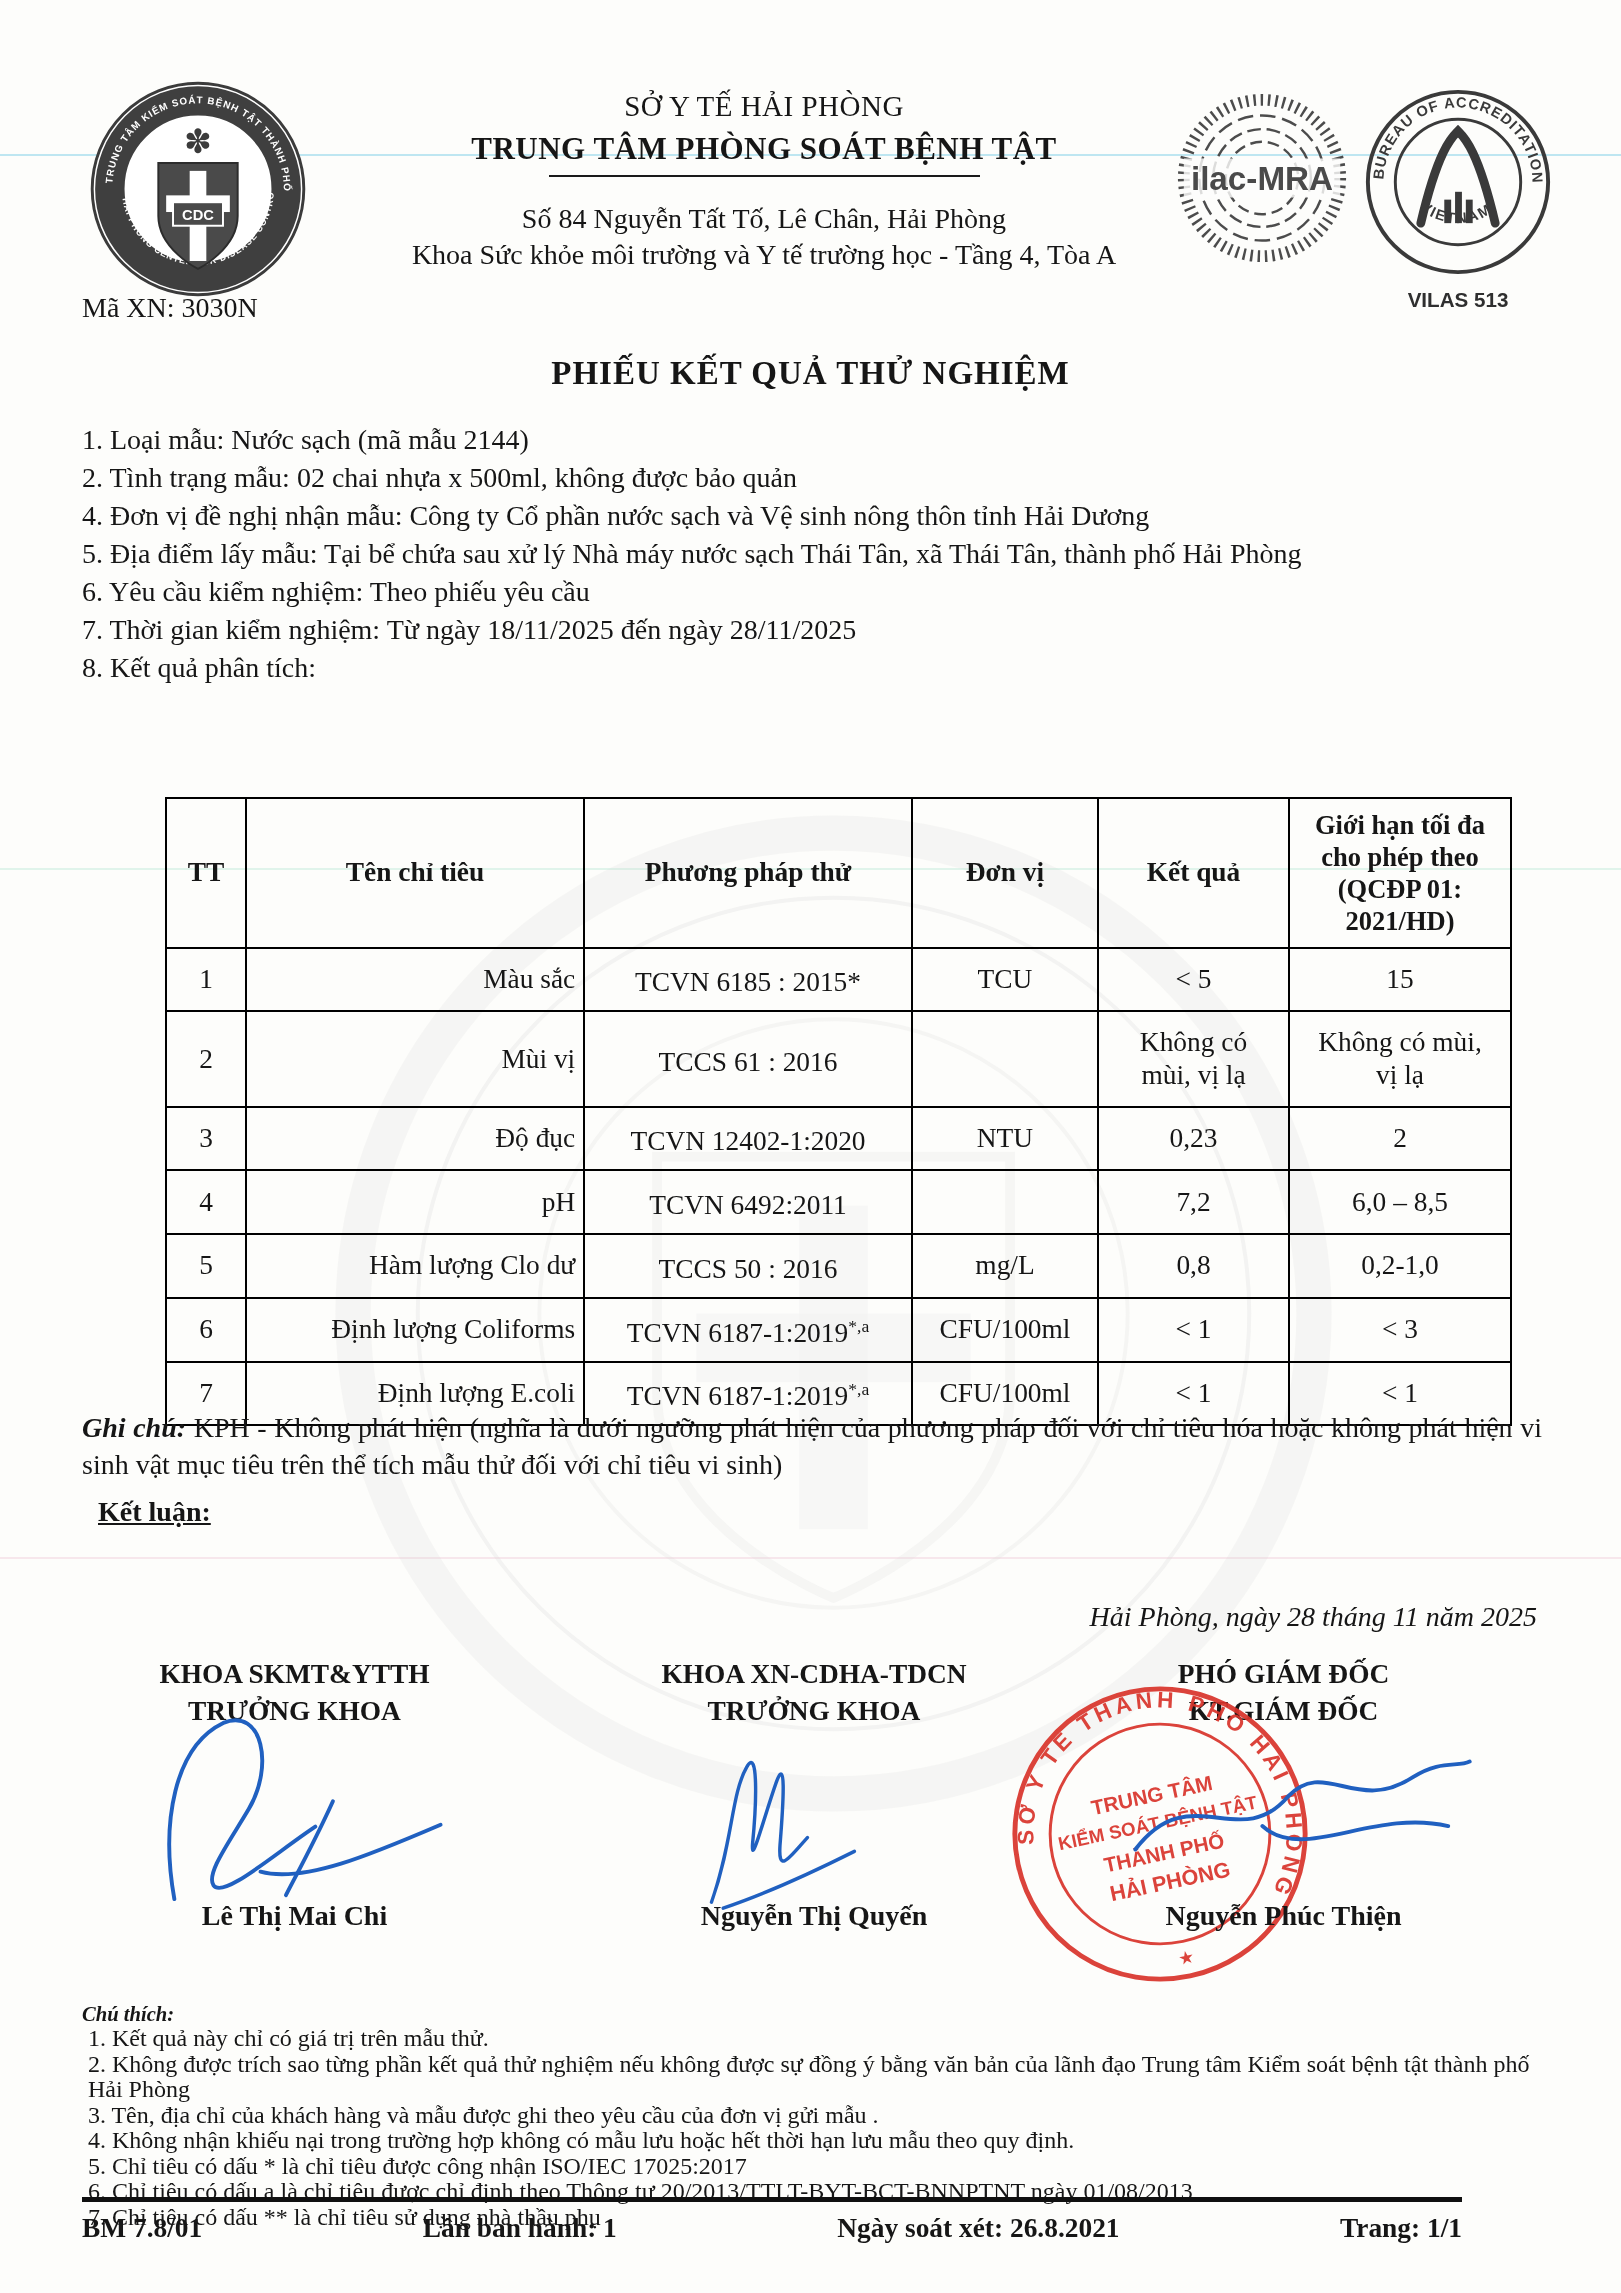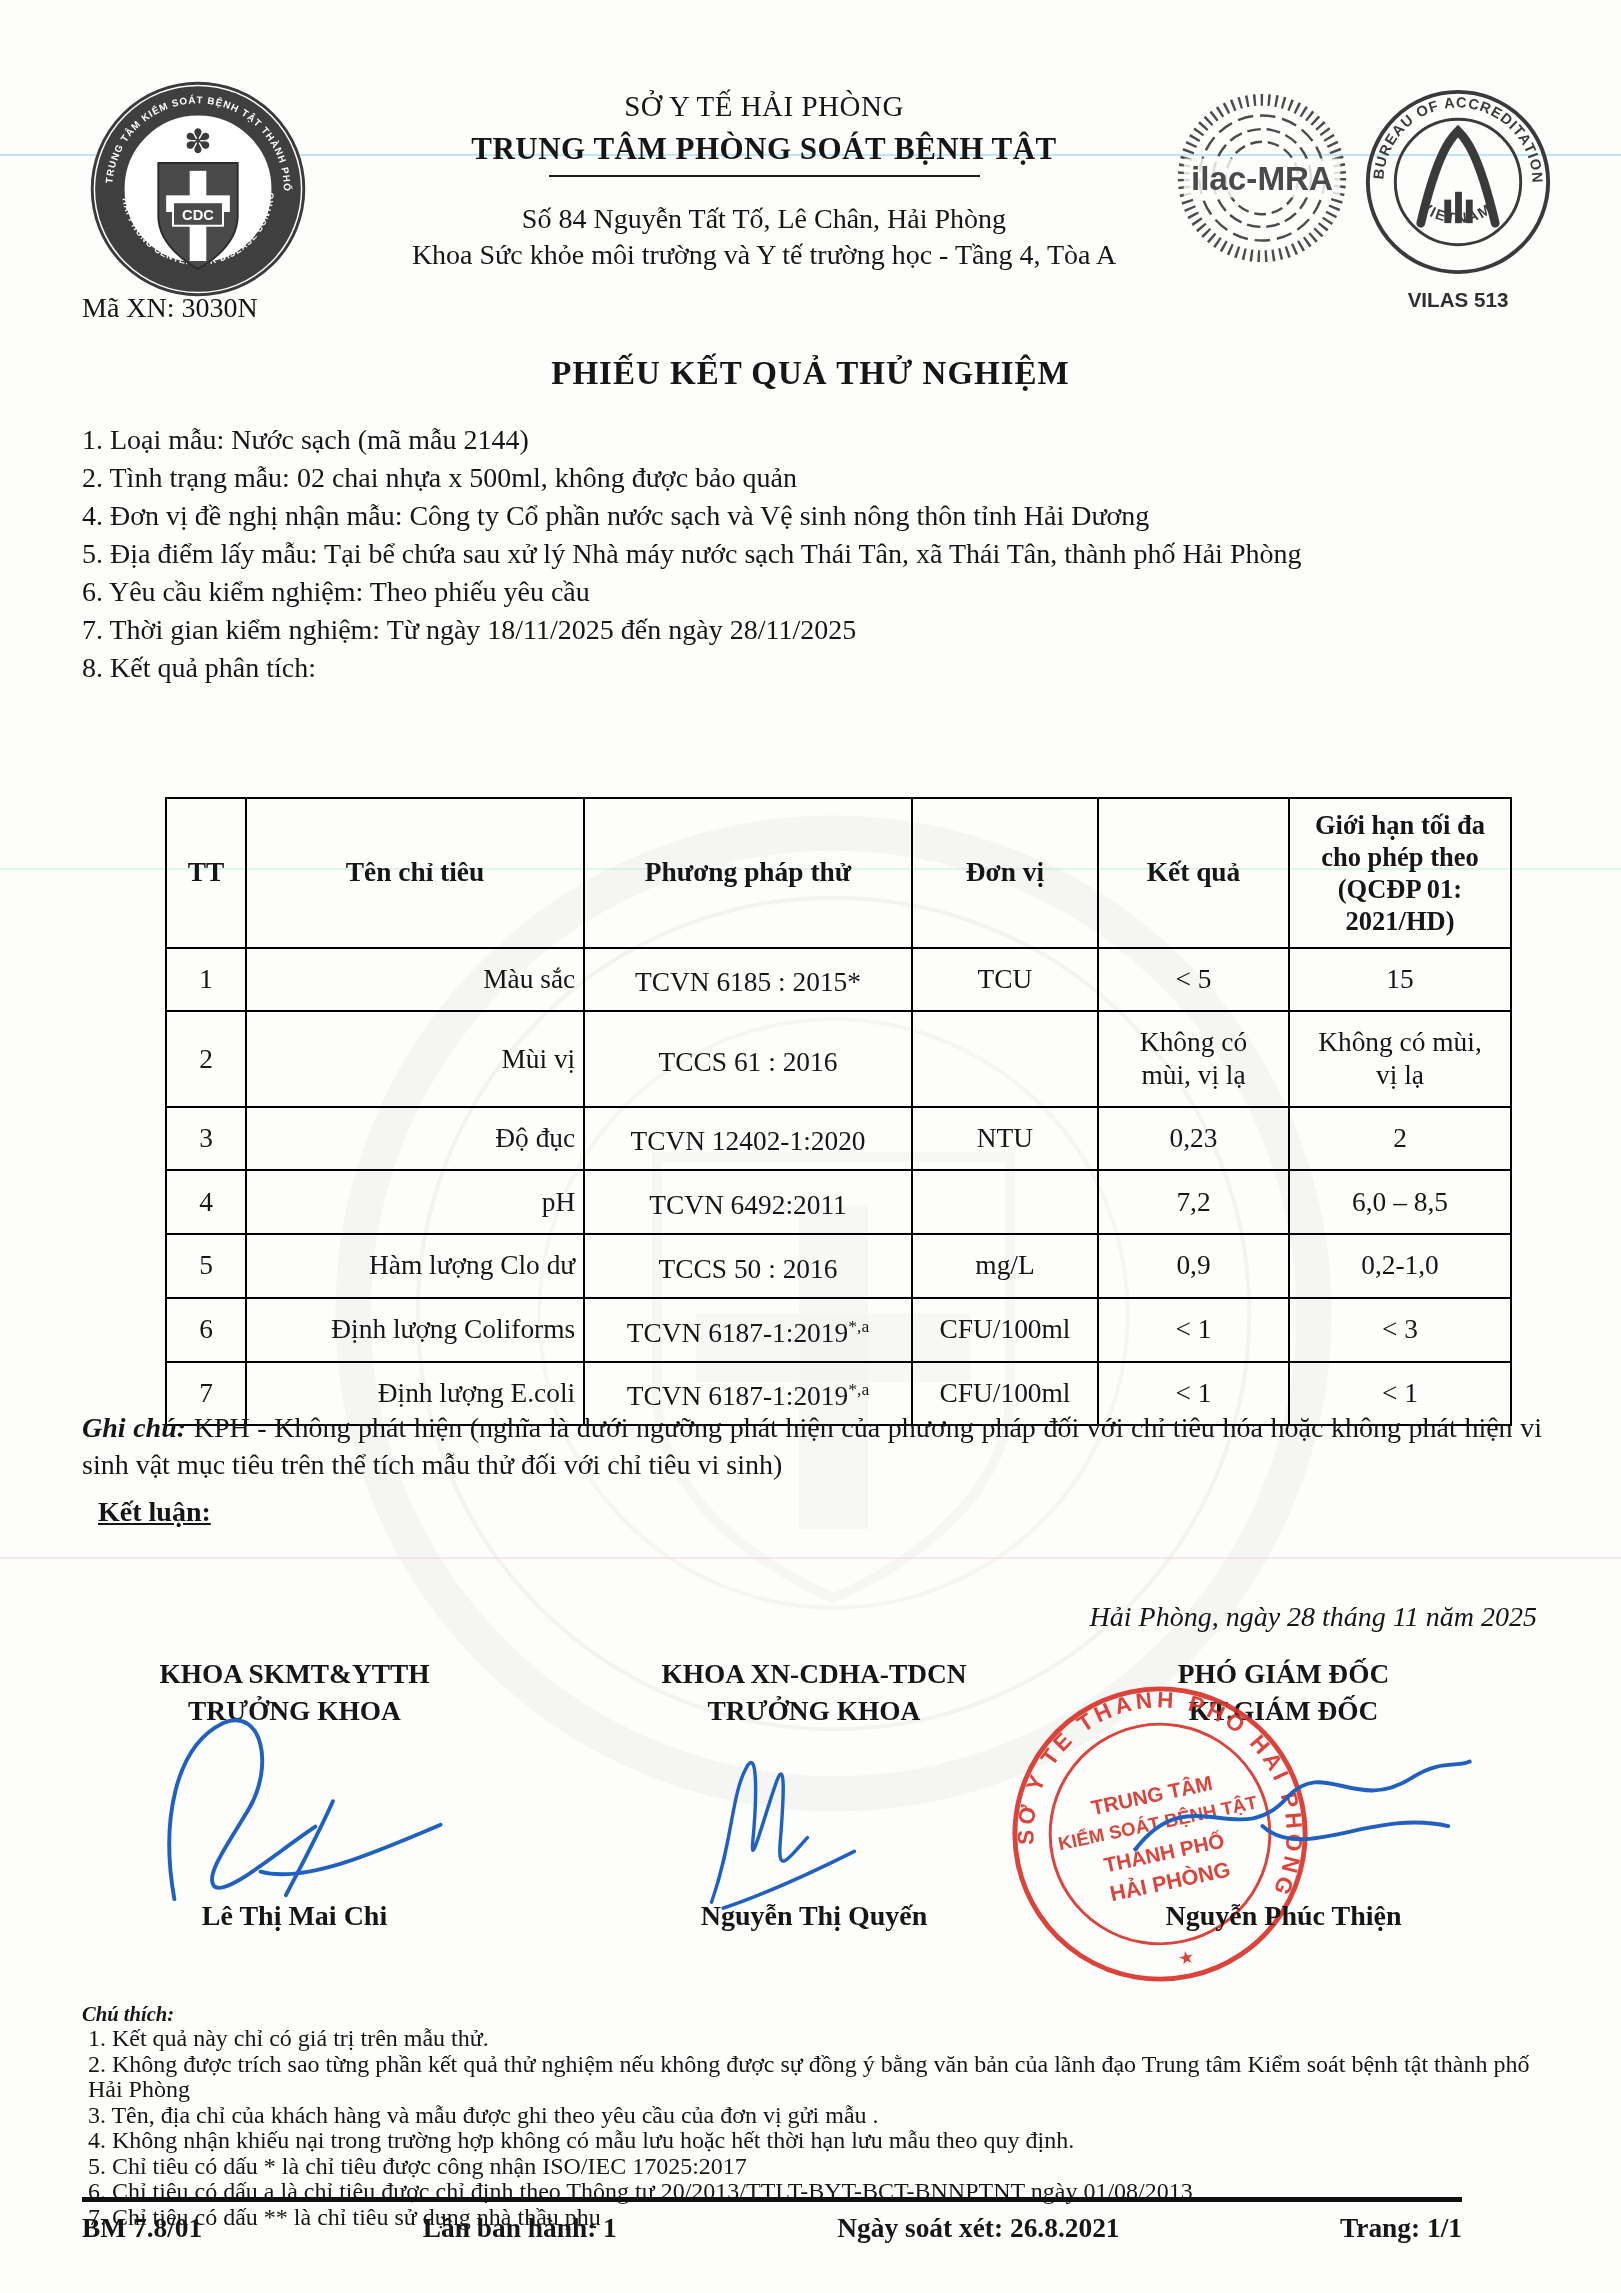--- a/index.html
+++ b/index.html
@@ -217,21 +217,21 @@
         <td><span>TCVN 6492:2011</span><sup></sup></td>
         <td></td>
         <td>7,2</td>
         <td>6,0 – 8,5</td>
       </tr>
       <tr>
         <td>5</td>
         <td class="name-cell">Hàm lượng Clo dư</td>
         <td><span>TCCS 50 : 2016</span><sup></sup></td>
         <td>mg/L</td>
-        <td>0,9</td>
+        <td>0,8</td>
         <td>0,2-1,0</td>
       </tr>
       <tr>
         <td>6</td>
         <td class="name-cell">Định lượng Coliforms</td>
         <td><span>TCVN 6187-1:2019</span><sup>*,a</sup></td>
         <td>CFU/100ml</td>
         <td>&lt; 1</td>
         <td>&lt; 3</td>
       </tr>

